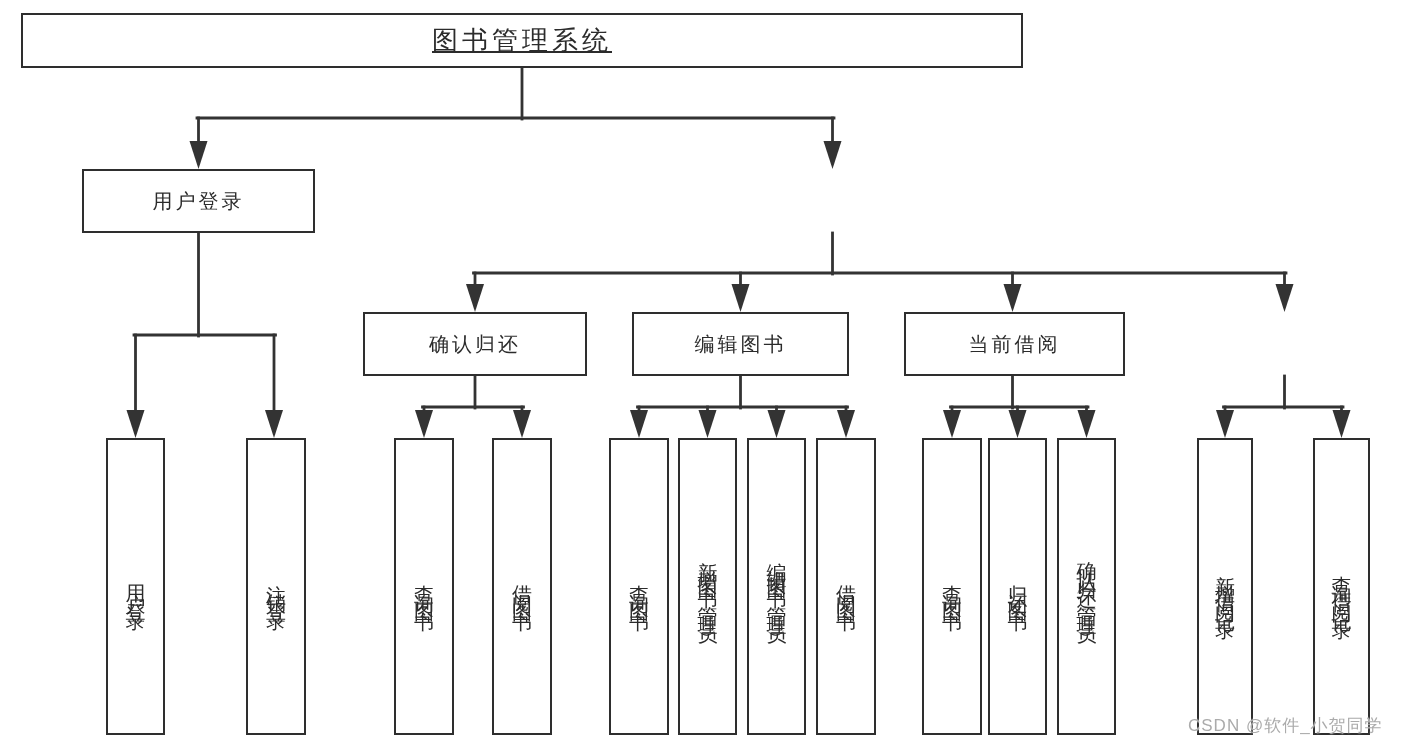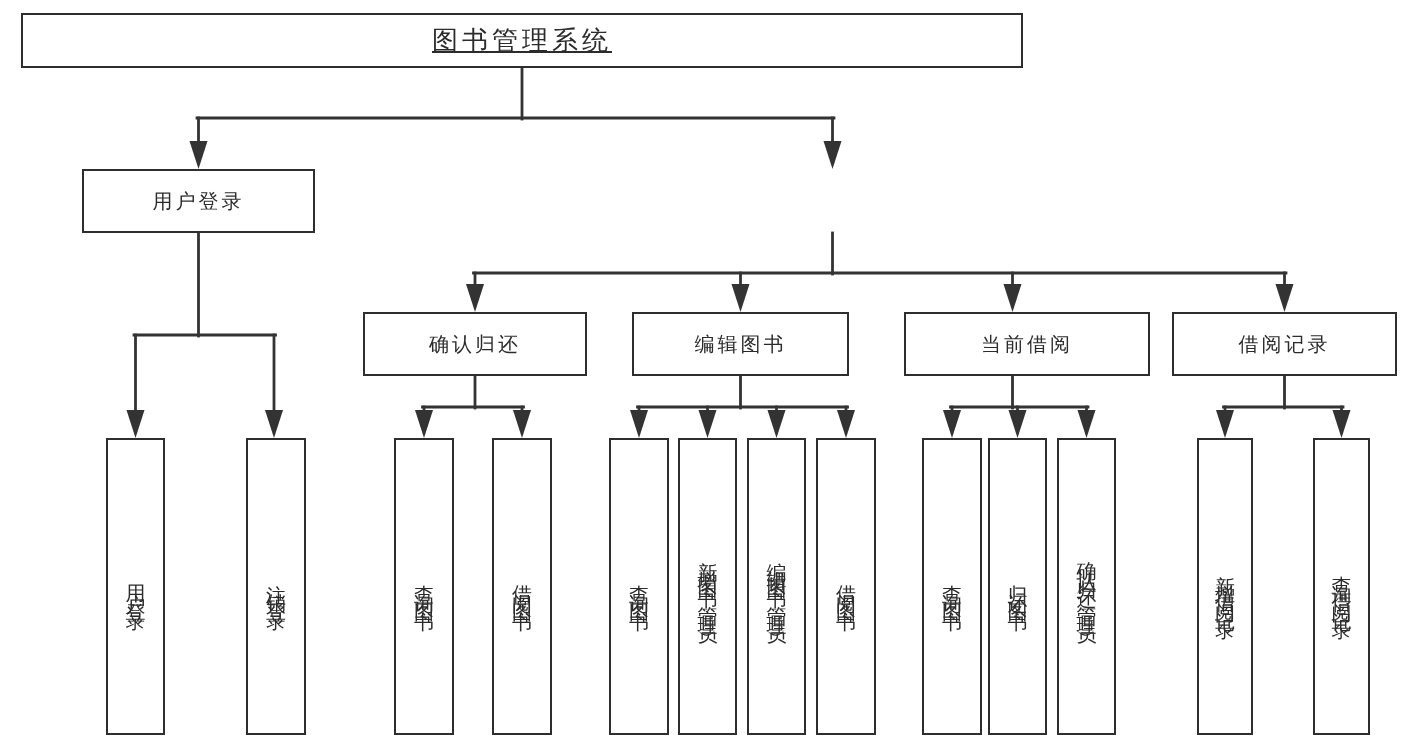--- a/index.html
+++ b/index.html
@@ -120,25 +120,22 @@
   <div class="node" style="left:82px;top:169px;width:233px;height:64px">
     <span class="lbl">用户登录</span>
   </div>
 
   <div class="node" style="left:363px;top:312px;width:224px;height:64px">
     <span class="lbl">确认归还</span>
   </div>
   <div class="node" style="left:632px;top:312px;width:217px;height:64px">
     <span class="lbl">编辑图书</span>
   </div>
-  <div class="node" style="left:904px;top:312px;width:246px;height:64px">
+  <div class="node" style="left:904px;top:312px;width:221px;height:64px">
     <span class="lbl">当前借阅</span>
-  </div>
-  <div class="node" style="left:1172px;top:312px;width:225px;height:64px">
-    <span class="lbl">借阅记录</span>
   </div>
 
   <div class="node leaf" style="left:106px;top:438px;width:59px;height:297px">
     <span class="lbl">用户登录</span>
   </div>
   <div class="node leaf" style="left:246px;top:438px;width:60px;height:297px">
     <span class="lbl">注销登录</span>
   </div>
 
   <div class="node leaf" style="left:394px;top:438px;width:60px;height:297px">
@@ -171,13 +168,14 @@
     <span class="lbl">确认归还（管理员）</span>
   </div>
 
   <div class="node leaf" style="left:1197px;top:438px;width:56px;height:297px">
     <span class="lbl">新增借阅记录</span>
   </div>
   <div class="node leaf" style="left:1313px;top:438px;width:57px;height:297px">
     <span class="lbl">查询借阅记录</span>
   </div>
 
+  <div class="watermark">CSDN @软件_小贺同学</div>
 </div>
 
 </body></html>

